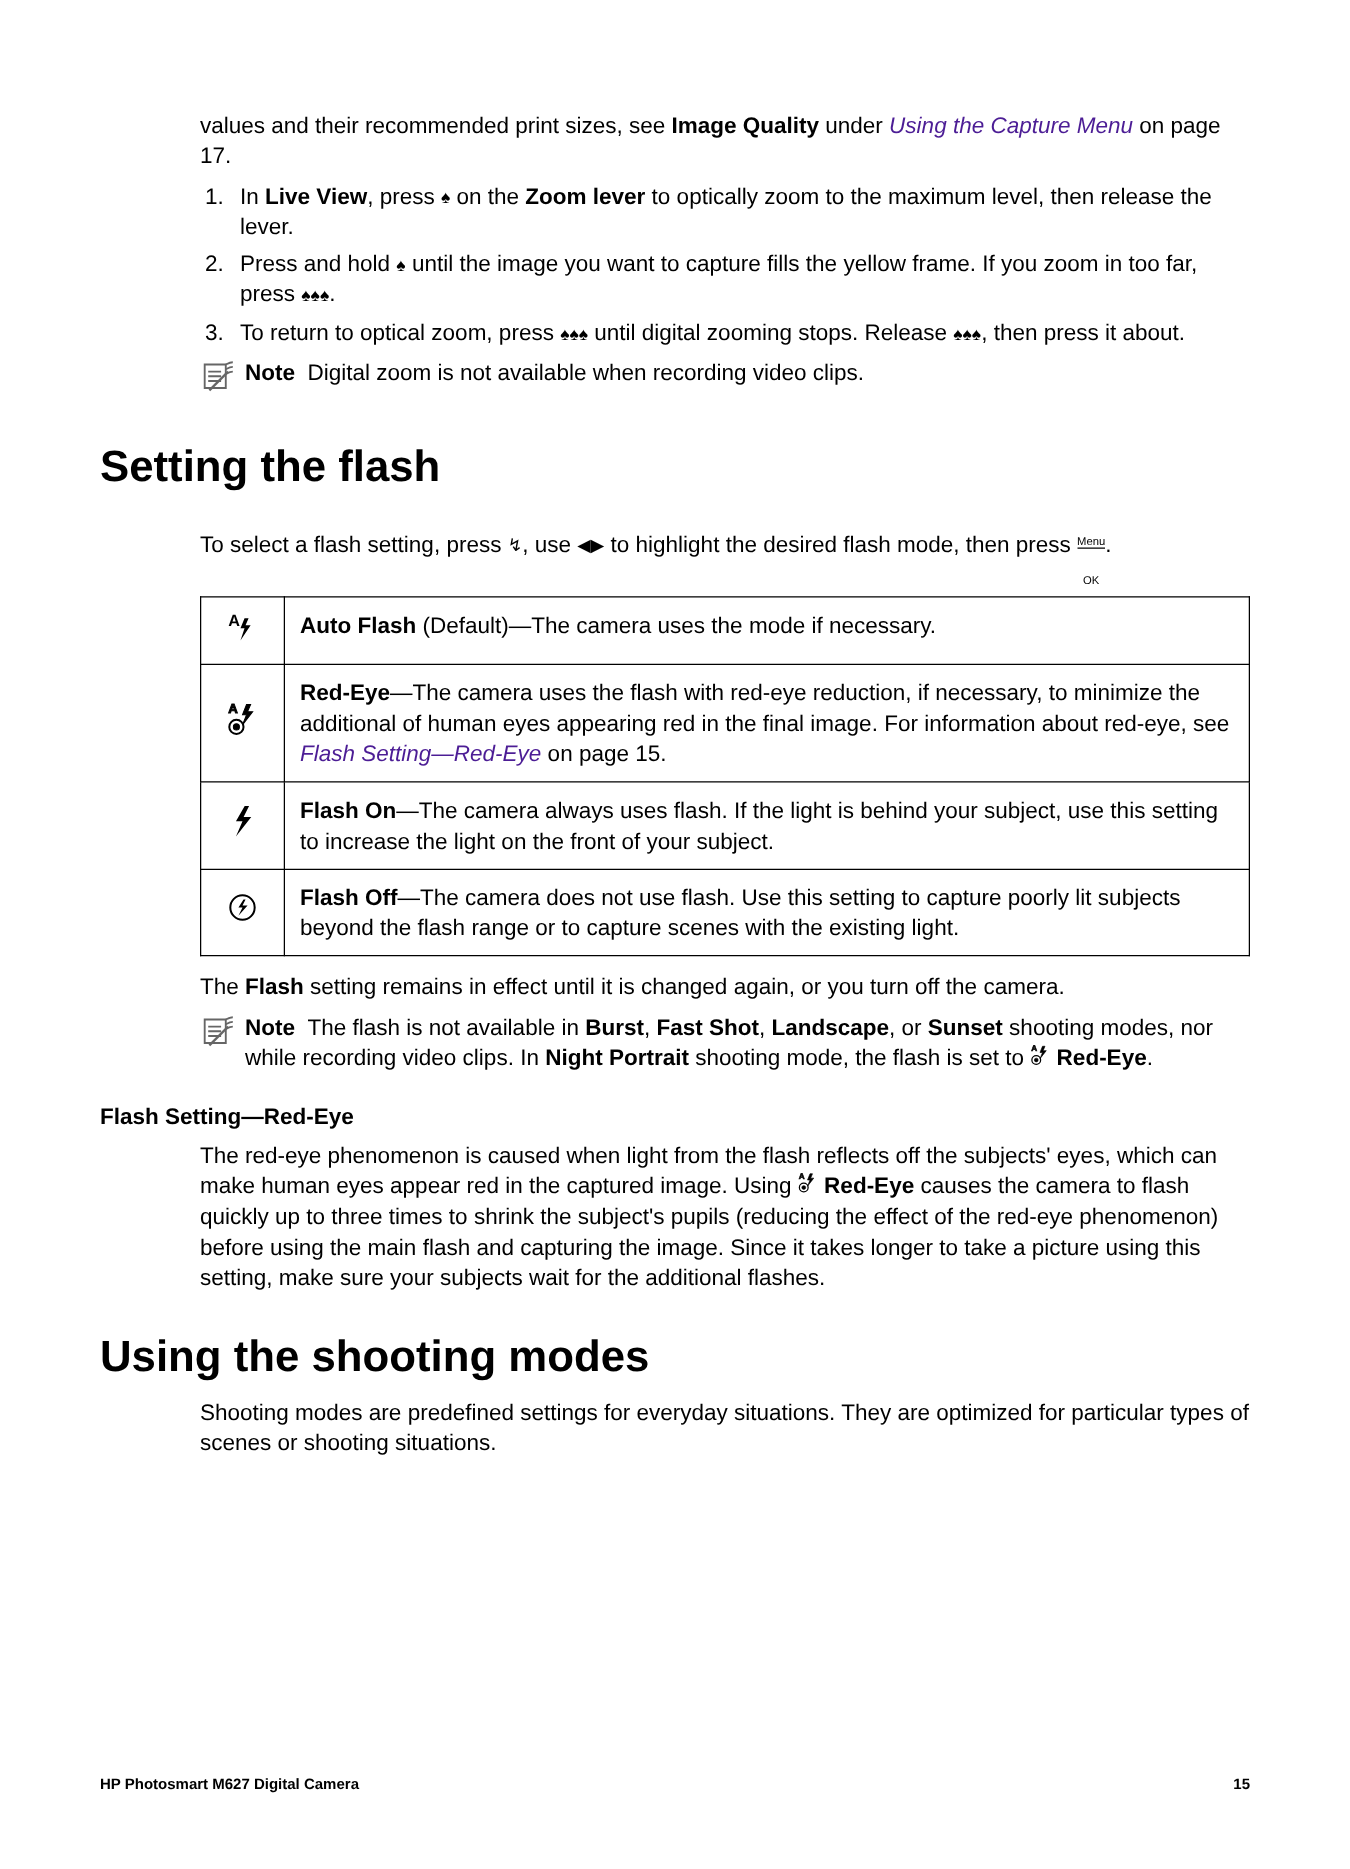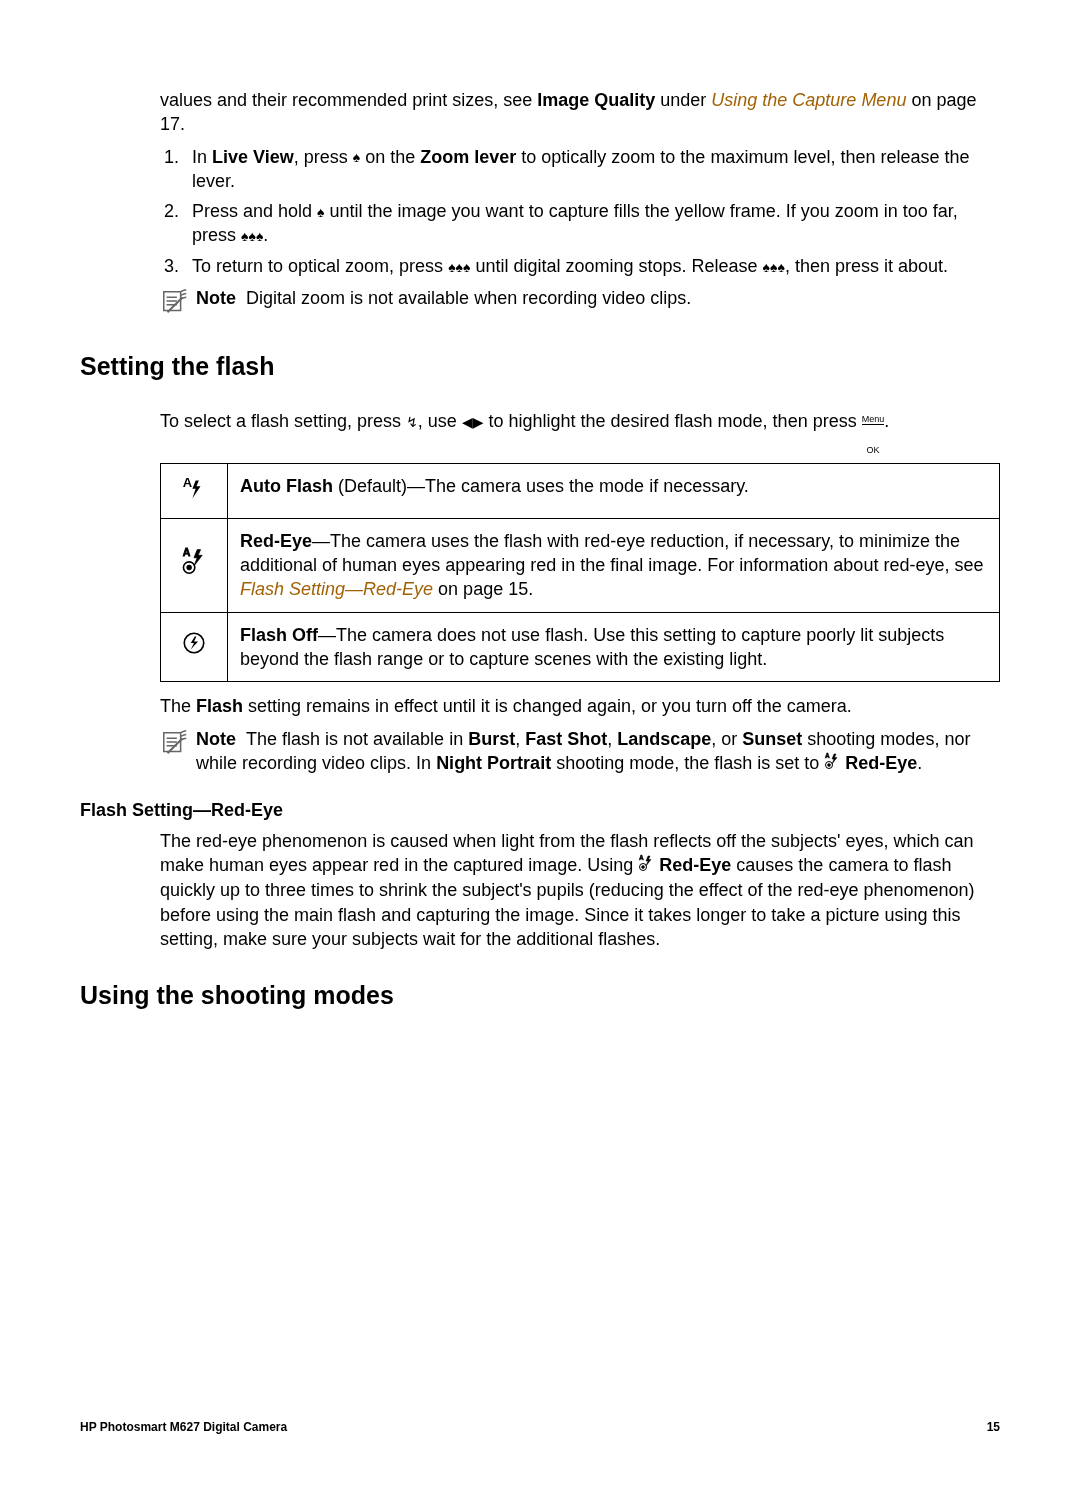--- a/index.html
+++ b/index.html
@@ -12,29 +12,29 @@
     background: #fff;
   }
   .page {
     width: 1080px;
     min-height: 1495px;
     padding: 82px 80px 50px 80px;
     box-sizing: border-box;
     position: relative;
   }
   .indent { margin-left: 80px; }
-  .link-italic { color: #a16207; font-style: italic; }
+  .link-italic { color: #4c1d95; font-style: italic; }
   ol.steps { margin: 8px 0 4px 80px; padding-left: 24px; }
   ol.steps li { padding-left: 8px; margin-bottom: 6px; }
   .note-block { display: flex; margin-left: 80px; margin-top: 8px; margin-bottom: 14px; }
   .note-icon { width: 36px; flex: none; }
   .note-icon svg { width: 30px; height: 30px; stroke: #666; fill: none; }
   .note-text { flex: 1; }
   h2 {
-    font-size: 25px;
+    font-size: 35px;
     font-weight: bold;
     margin: 28px 0 8px 0;
   }
   h3.sub {
     font-size: 18px;
     font-weight: bold;
     margin: 22px 0 6px 0;
   }
   table.flash {
     width: calc(100% - 80px);
@@ -144,20 +144,30 @@
           <circle cx="10" cy="26" r="7" fill="none" stroke-width="2"></circle>
           <circle cx="10" cy="26" r="3" fill="#000"></circle>
         </svg>
       </td>
       <td>
         <b>Red-Eye</b><span>—The camera uses the flash with red-eye reduction, if necessary, to minimize the additional of human eyes appearing red in the final image. For information about red-eye, see </span><span class="link-italic">Flash Setting—Red-Eye</span><span> on page 15.</span>
       </td>
     </tr>
     <tr>
       <td class="icon-cell">
+        <svg width="22" height="28" viewBox="0 0 24 32" fill="#000">
+          <path d="M14 2 L6 16 L12 16 L6 30 L20 12 L13 12 L18 2 Z"></path>
+        </svg>
+      </td>
+      <td>
+        <b>Flash On</b><span>—The camera always uses flash. If the light is behind your subject, use this setting to increase the light on the front of your subject.</span>
+      </td>
+    </tr>
+    <tr>
+      <td class="icon-cell">
         <svg width="26" height="26" viewBox="0 0 32 32" fill="none" stroke="#000" stroke-width="2">
           <circle cx="16" cy="16" r="12"></circle>
           <path d="M17 8 L12 16 L16 16 L12 24 L21 14 L16 14 L19 8 Z" fill="#000" stroke="none"></path>
         </svg>
       </td>
       <td>
         <b>Flash Off</b><span>—The camera does not use flash. Use this setting to capture poorly lit subjects beyond the flash range or to capture scenes with the existing light.</span>
       </td>
     </tr>
   </tbody>
@@ -194,19 +204,20 @@
     <span>The red-eye phenomenon is caused when light from the flash reflects off the subjects' eyes, which can make human eyes appear red in the captured image. Using </span><span style="display:inline-block;vertical-align:middle;"><svg width="16" height="18" viewBox="0 0 32 36" stroke="#000" fill="#000">
           <text x="2" y="12" font-size="13" font-weight="bold" font-family="Arial">A</text>
           <path d="M20 4 L16 14 L20 14 L16 24 L26 11 L21 11 L24 4 Z"></path>
           <circle cx="10" cy="26" r="7" fill="none" stroke-width="2"></circle>
           <circle cx="10" cy="26" r="3"></circle>
         </svg></span> <b>Red-Eye</b><span> causes the camera to flash quickly up to three times to shrink the subject's pupils (reducing the effect of the red-eye phenomenon) before using the main flash and capturing the image. Since it takes longer to take a picture using this setting, make sure your subjects wait for the additional flashes.</span>
   </p>
 
   <h2>Using the shooting modes</h2>
 
+  <p class="indent">Shooting modes are predefined settings for everyday situations. They are optimized for particular types of scenes or shooting situations.</p>
 
   <div class="footer">
     <span>HP Photosmart M627 Digital Camera</span>
     <span>15</span>
   </div>
 
 </div>
 
 </body></html>

